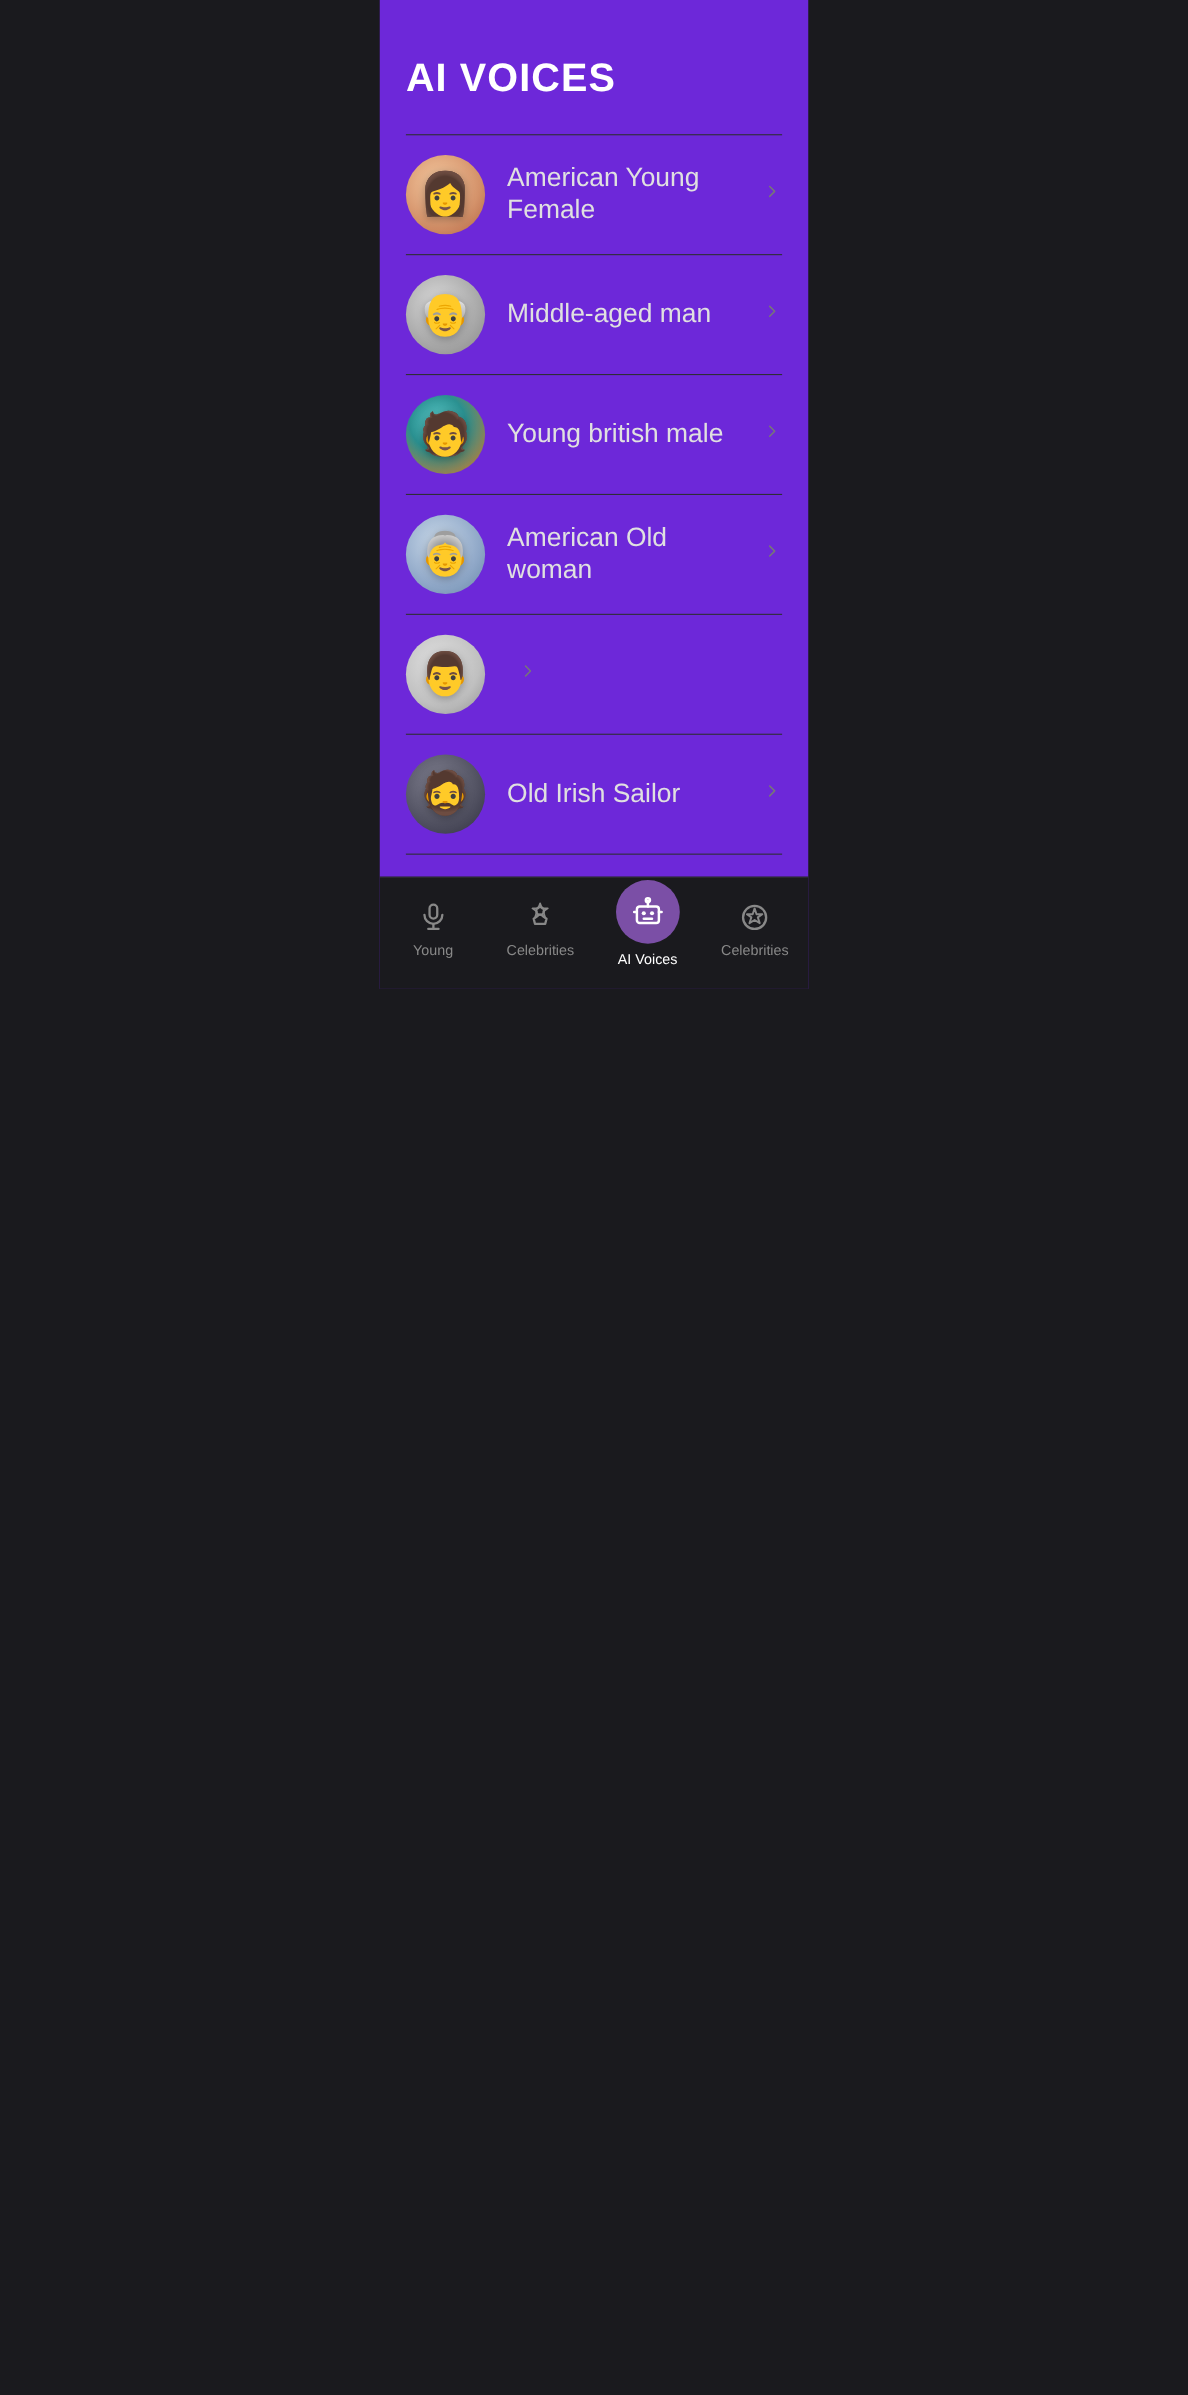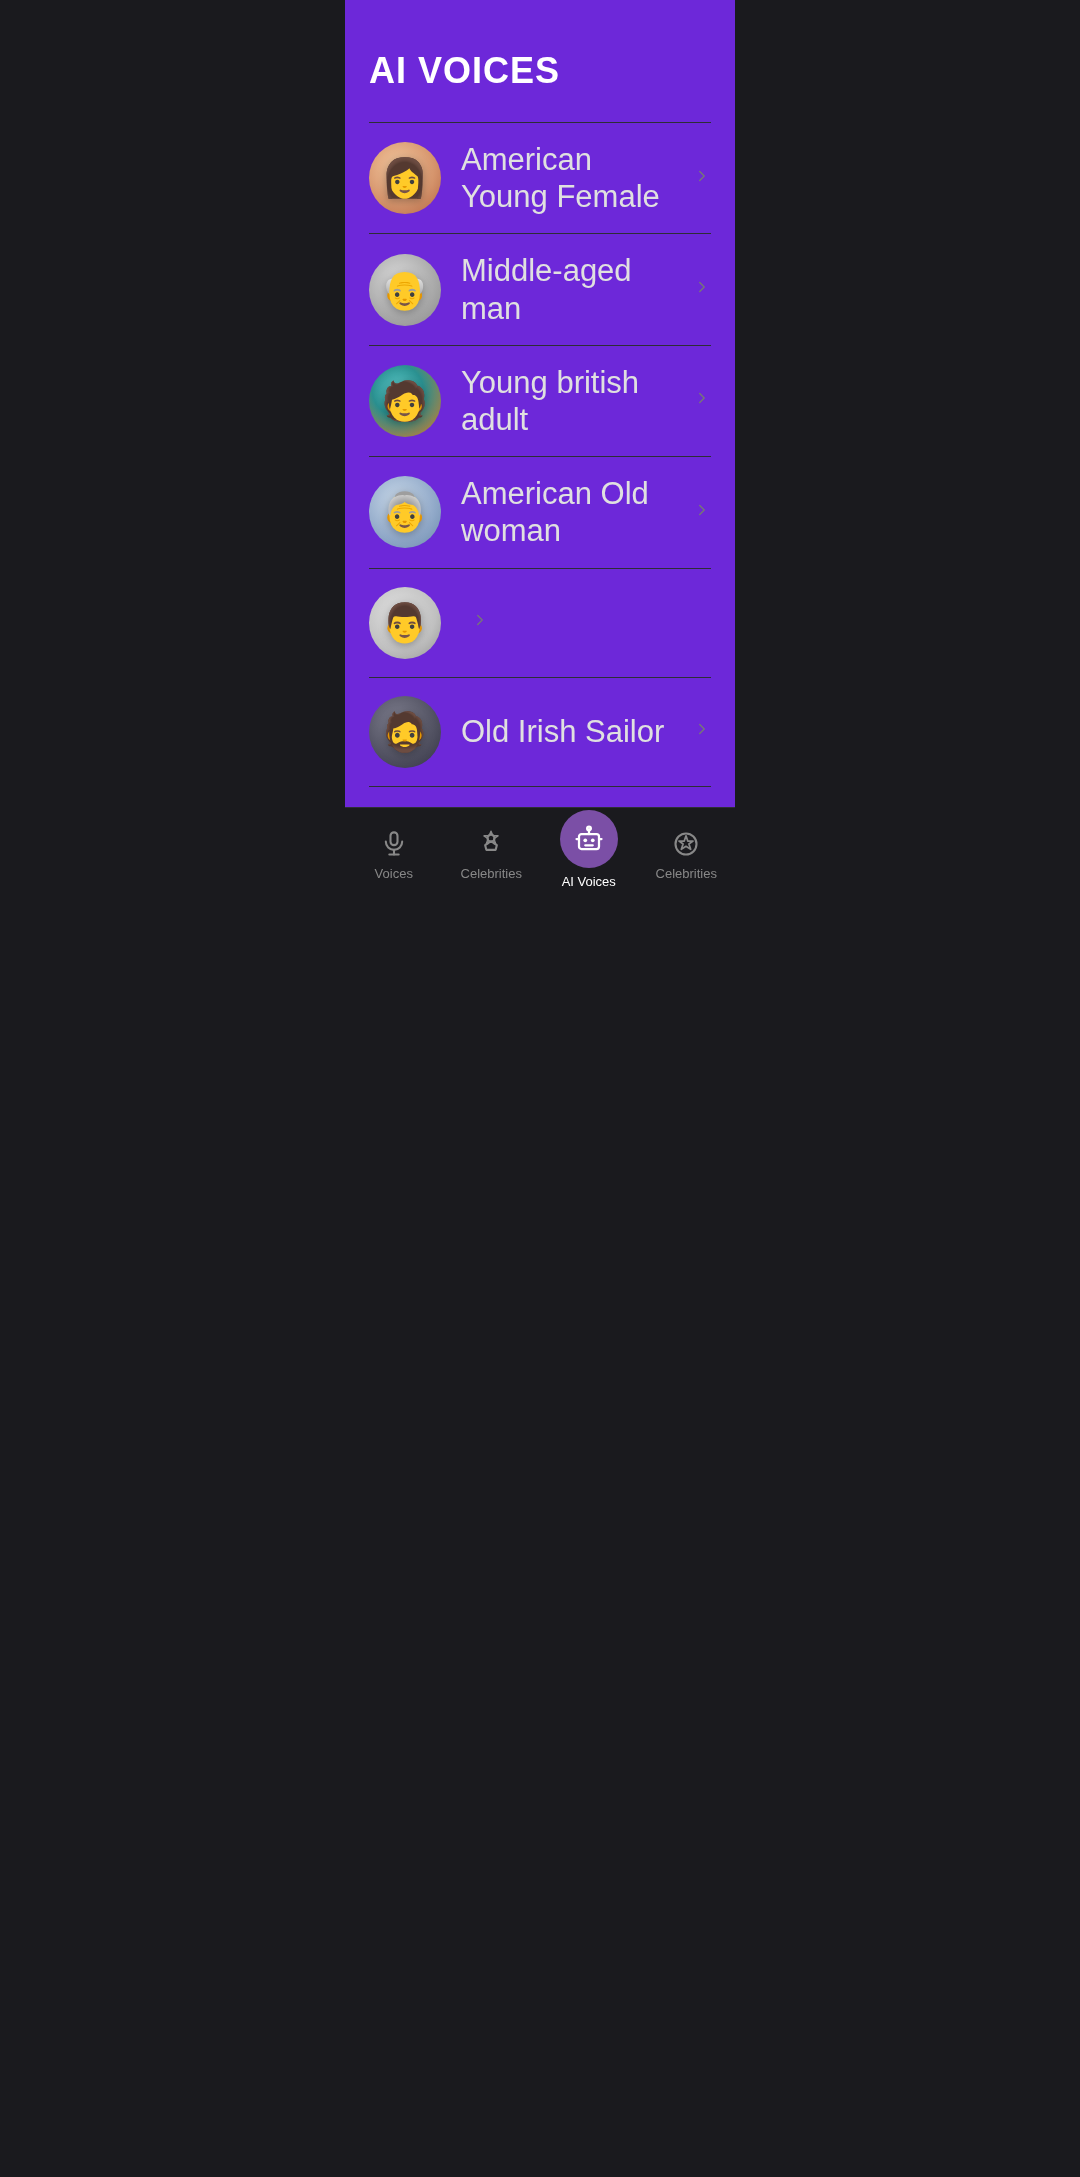--- a/index.html
+++ b/index.html
@@ -76,21 +76,21 @@
     
     .avatar-1 { background: linear-gradient(135deg, #e8c4a0, #f4a460); }
     .avatar-2 { background: linear-gradient(135deg, #d4d4d4, #b0b0b0); }
     .avatar-3 { background: linear-gradient(135deg, #4db6ac, #ff8c00); }
     .avatar-4 { background: linear-gradient(135deg, #b0c4de, #87ceeb); }
     .avatar-5 { background: linear-gradient(135deg, #c0c0c0, #e8e8e8); }
     .avatar-6 { background: linear-gradient(135deg, #696969, #4a4a5a); }
 
     .voice-name {
       flex: 1;
-      font-size: 31px;
+      font-size: 24px;
       font-weight: 400;
       color: #e0e0e0;
       line-height: 1.2;
     }
 
     .chevron-icon {
       color: #888;
       font-size: 20px;
       margin-left: 10px;
       flex-shrink: 0;
@@ -182,21 +182,21 @@
       <span class="chevron-icon">
         <svg width="18" height="18" viewBox="0 0 24 24" style="color:#777;">
           <polyline points="9 18 15 12 9 6"></polyline>
         </svg>
       </span>
     </li>
         <li class="voice-item">
       <div class="voice-avatar avatar-3" style="background: radial-gradient(circle at 40% 35%, #5ecece 0%, #2a9090 40%, #e07820 100%);">
         <span style="font-size:38px; line-height:1; filter: drop-shadow(0 2px 4px rgba(0,0,0,0.3));">🧑</span>
       </div>
-      <span class="voice-name">Young british adult</span>
+      <span class="voice-name">Young british male</span>
       <span class="chevron-icon">
         <svg width="18" height="18" viewBox="0 0 24 24" style="color:#777;">
           <polyline points="9 18 15 12 9 6"></polyline>
         </svg>
       </span>
     </li>
         <li class="voice-item">
       <div class="voice-avatar avatar-4" style="background: radial-gradient(circle at 40% 35%, #c8d8e8 0%, #90a8c8 60%, #6888a8 100%);">
         <span style="font-size:38px; line-height:1; filter: drop-shadow(0 2px 4px rgba(0,0,0,0.3));">👵</span>
       </div>
@@ -235,21 +235,21 @@
 
     <div class="nav-item">
       <div class="nav-icon-wrap">
         <svg width="28" height="28" viewBox="0 0 24 24" style="color:#888;">
           <rect x="9" y="2" width="6" height="11" rx="3"></rect>
           <path d="M5 10a7 7 0 0 0 14 0"></path>
           <line x1="12" y1="17" x2="12" y2="21"></line>
           <line x1="8" y1="21" x2="16" y2="21"></line>
         </svg>
       </div>
-      <span class="nav-label">Voices</span>
+      <span class="nav-label">Young</span>
     </div>
 
     <div class="nav-item">
       <div class="nav-icon-wrap">
         <svg width="28" height="28" viewBox="0 0 24 24" style="color:#888;">
           <circle cx="12" cy="7" r="3"></circle>
           <path d="M10 11l-3 2 1 4h8l1-4-3-2"></path>
           <polygon points="12,1 13.5,5 18,5 14.5,7.5 16,12 12,9.5 8,12 9.5,7.5 6,5 10.5,5" stroke="#888" stroke-width="1.3" fill="none"></polygon>
         </svg>
       </div>

